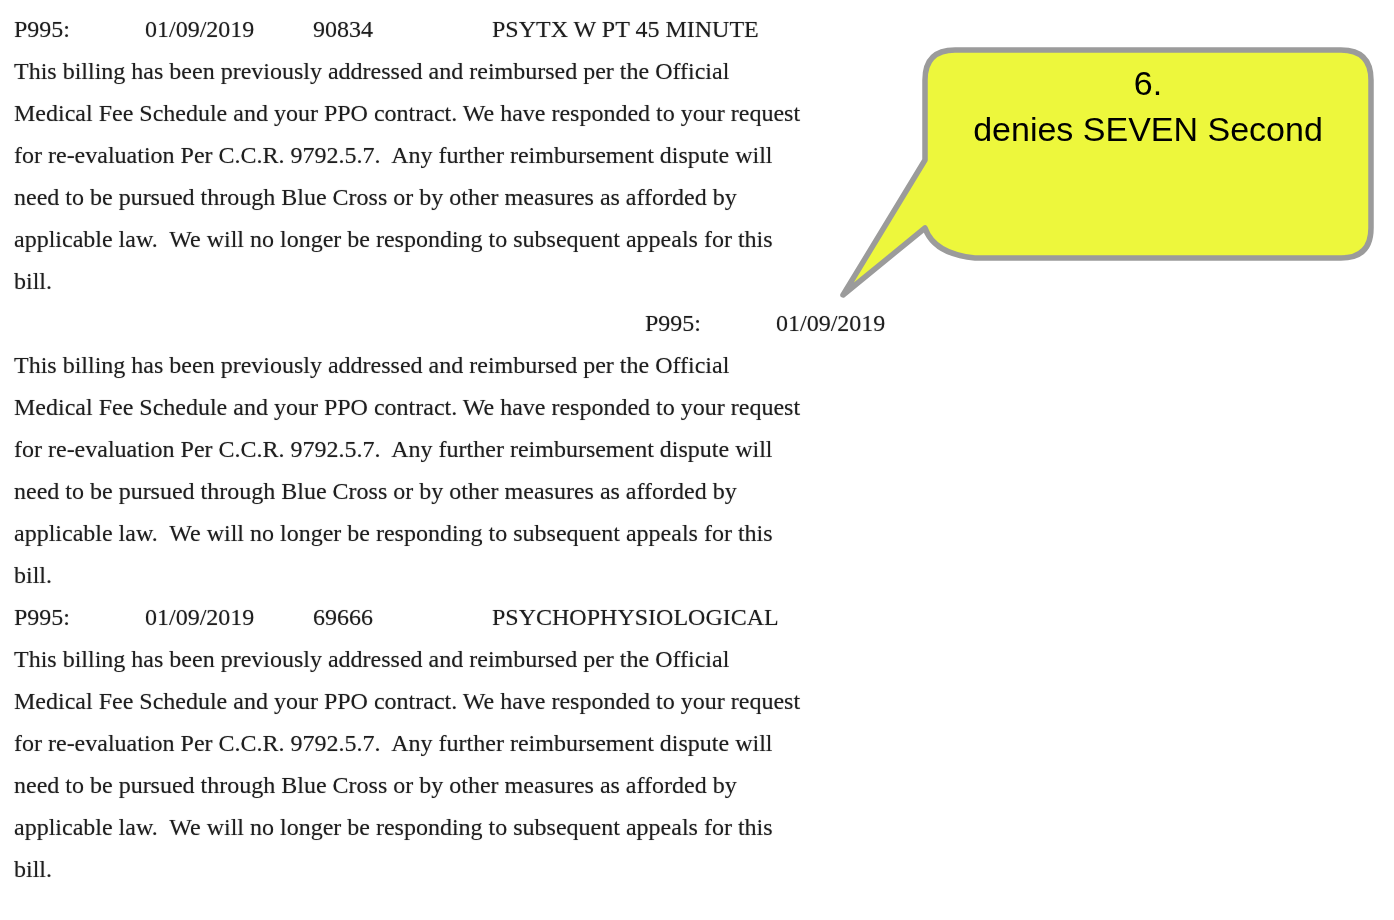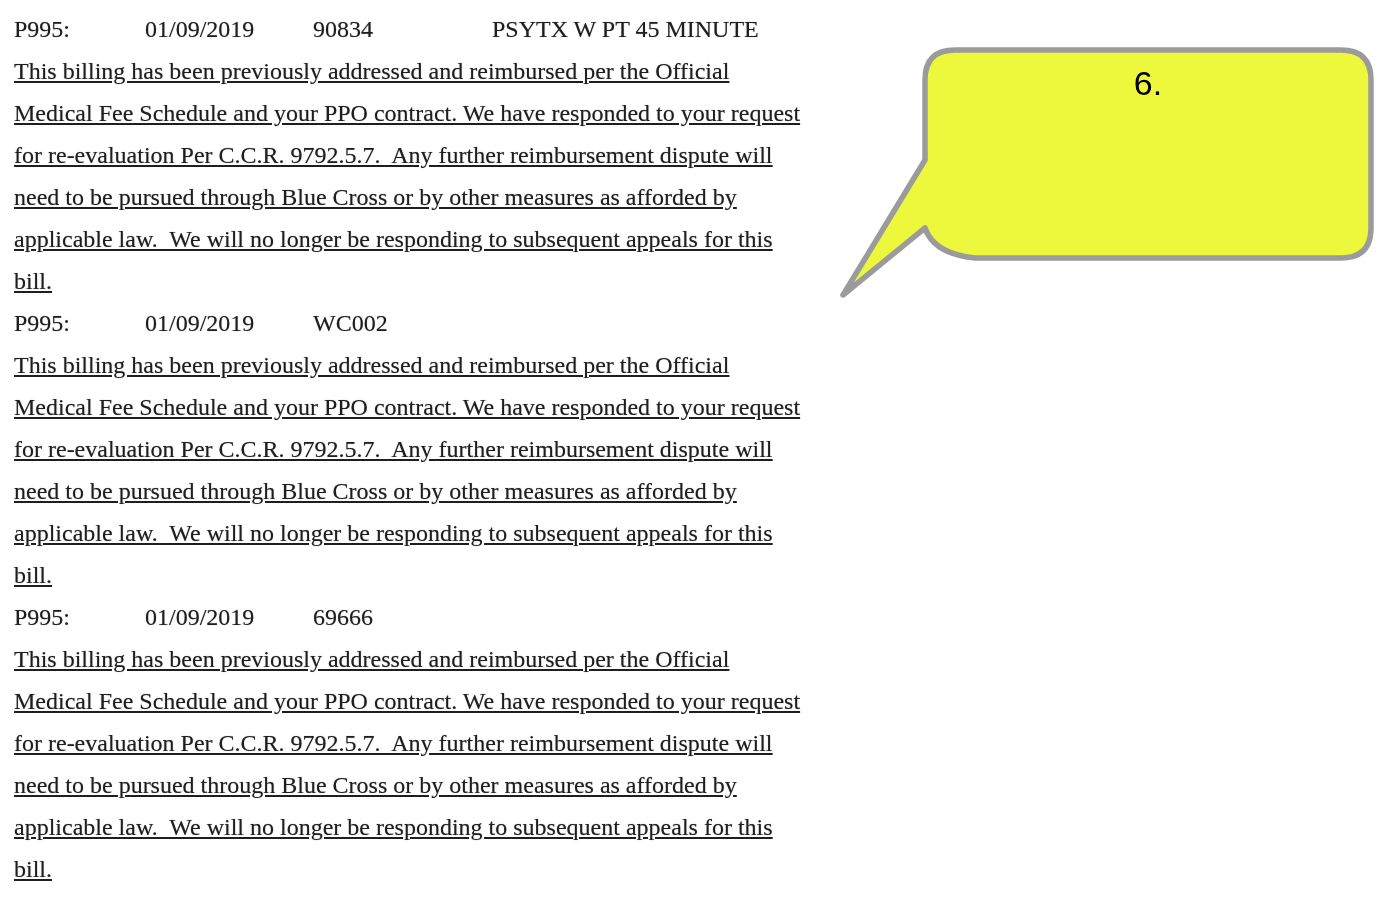--- a/index.html
+++ b/index.html
@@ -22,27 +22,27 @@
     top: 8px;
     width: 930px;
     color: #1e1e1e;
     font-size: 24px;
     text-shadow: 0 0 1px rgba(20,20,20,0.45); 
   }
   .doc-line {
     height: 42px;
     line-height: 42px;
     white-space: pre;
-    text-decoration: underline;
   }
   .entry-header {
     display: flex;
     height: 42px;
     line-height: 42px;
     white-space: pre;
+    justify-content: flex-end;
   }
   .entry-header .col-label { width: 131px; }
   .entry-header .col-date  { width: 168px; }
   .entry-header .col-code  { width: 179px; }
   .entry-header .col-desc  { flex: 1; font-family: Liberation Serif, serif; }
   
   .callout-svg {
     position: absolute;
     left: 800px;
     top: 30px;
@@ -86,47 +86,48 @@
       <div class="doc-line">for re-evaluation Per C.C.R. 9792.5.7.  Any further reimbursement dispute will</div>
       <div class="doc-line">need to be pursued through Blue Cross or by other measures as afforded by</div>
       <div class="doc-line">applicable law.  We will no longer be responding to subsequent appeals for this</div>
       <div class="doc-line">bill.</div>
     </div>
 
     <div>
       <div class="entry-header">
         <span class="col-label">P995:</span>
         <span class="col-date">01/09/2019</span>
-        <span class="col-code">WC002</span>
       </div>
       <div class="doc-line">This billing has been previously addressed and reimbursed per the Official</div>
       <div class="doc-line">Medical Fee Schedule and your PPO contract. We have responded to your request</div>
       <div class="doc-line">for re-evaluation Per C.C.R. 9792.5.7.  Any further reimbursement dispute will</div>
       <div class="doc-line">need to be pursued through Blue Cross or by other measures as afforded by</div>
       <div class="doc-line">applicable law.  We will no longer be responding to subsequent appeals for this</div>
       <div class="doc-line">bill.</div>
     </div>
 
     <div>
       <div class="entry-header">
         <span class="col-label">P995:</span>
         <span class="col-date">01/09/2019</span>
         <span class="col-code">69666</span>
+        <span class="col-desc">PSYCHOPHYSIOLOGICAL</span>
       </div>
       <div class="doc-line">This billing has been previously addressed and reimbursed per the Official</div>
       <div class="doc-line">Medical Fee Schedule and your PPO contract. We have responded to your request</div>
       <div class="doc-line">for re-evaluation Per C.C.R. 9792.5.7.  Any further reimbursement dispute will</div>
       <div class="doc-line">need to be pursued through Blue Cross or by other measures as afforded by</div>
       <div class="doc-line">applicable law.  We will no longer be responding to subsequent appeals for this</div>
       <div class="doc-line">bill.</div>
     </div>
 
   </div>
 
   <svg class="callout-svg" viewBox="800 30 594 290">
     <path d="M 925 160 L 843 295 L 925 228 Q 934 254 975 258 L 1341 258 Q 1371 258 1371 228 L 1371 80 Q 1371 50 1341 50 L 955 50 Q 925 50 925 80 Z" stroke="#9b9b9b" stroke-width="5.5" stroke-linejoin="round" fill="#edf73c"></path>
   </svg>
 
   <div class="callout-text">
     <div>6.</div>
+    <div>denies SEVEN Second</div>
   </div>
 
 </div>
 
 </body></html>

